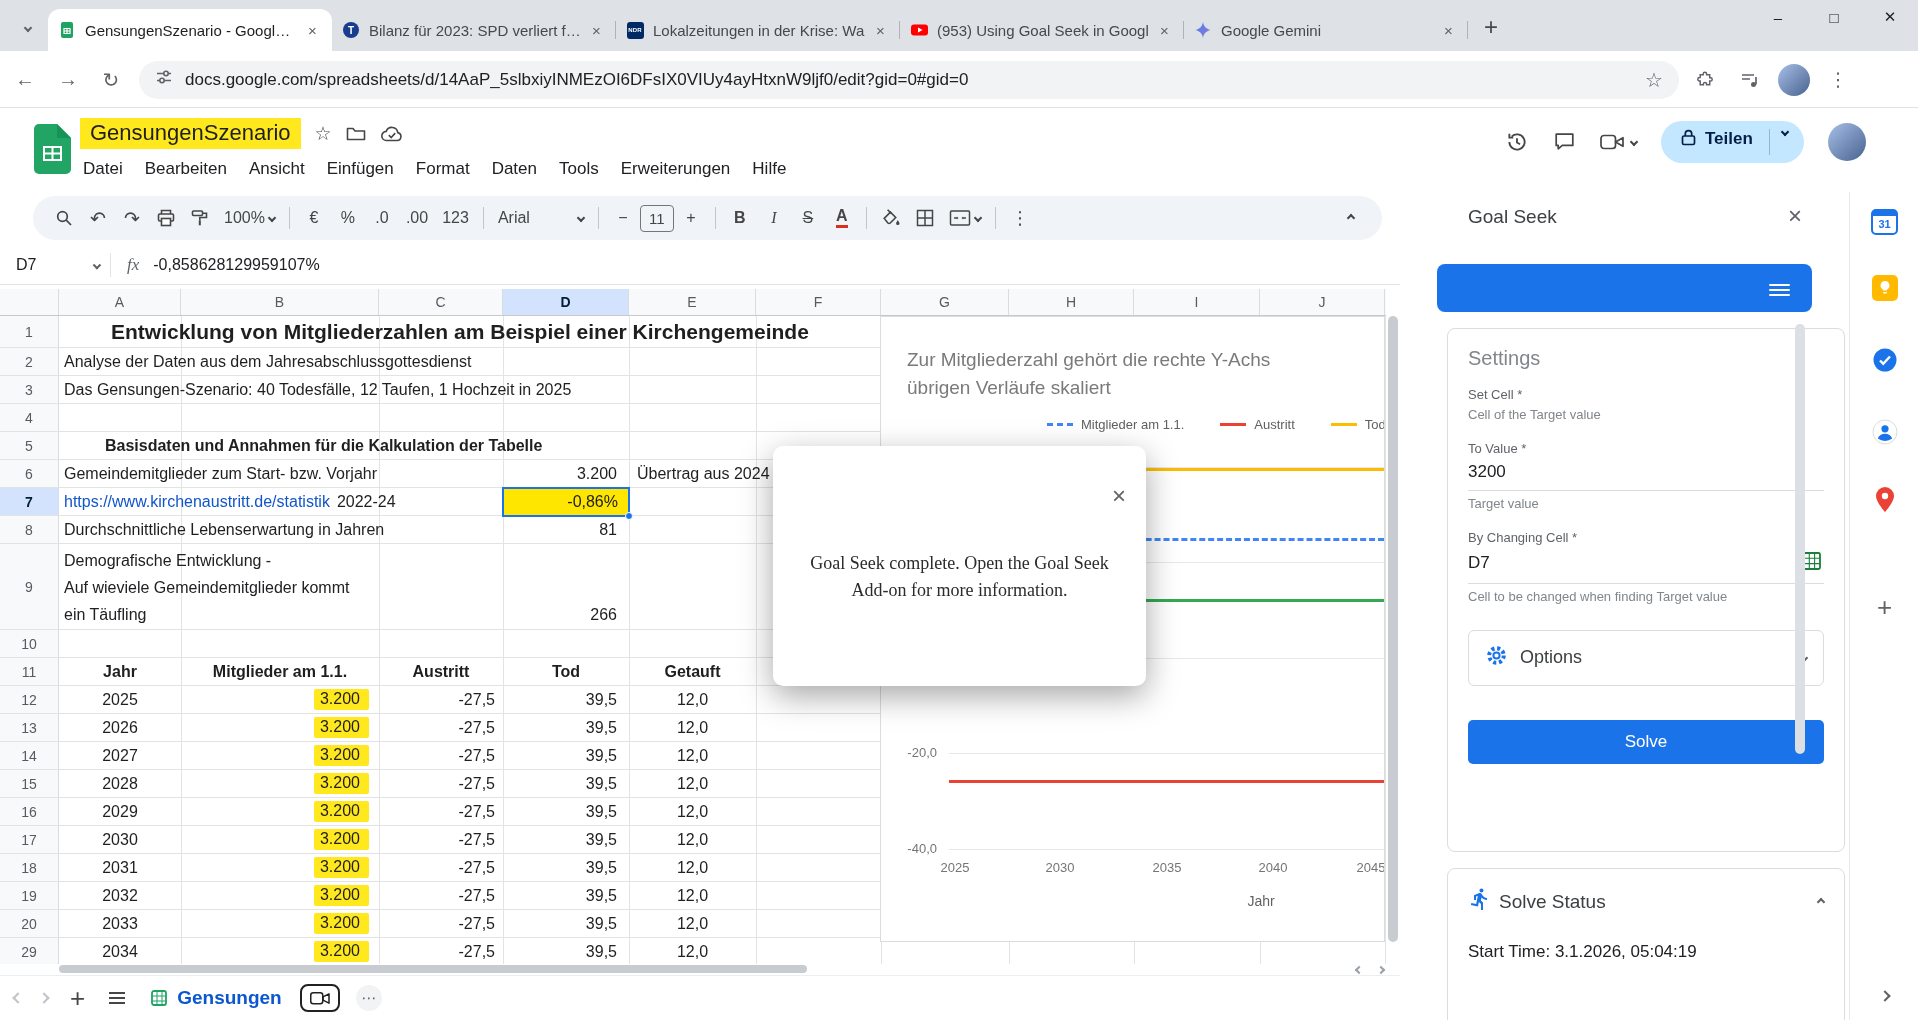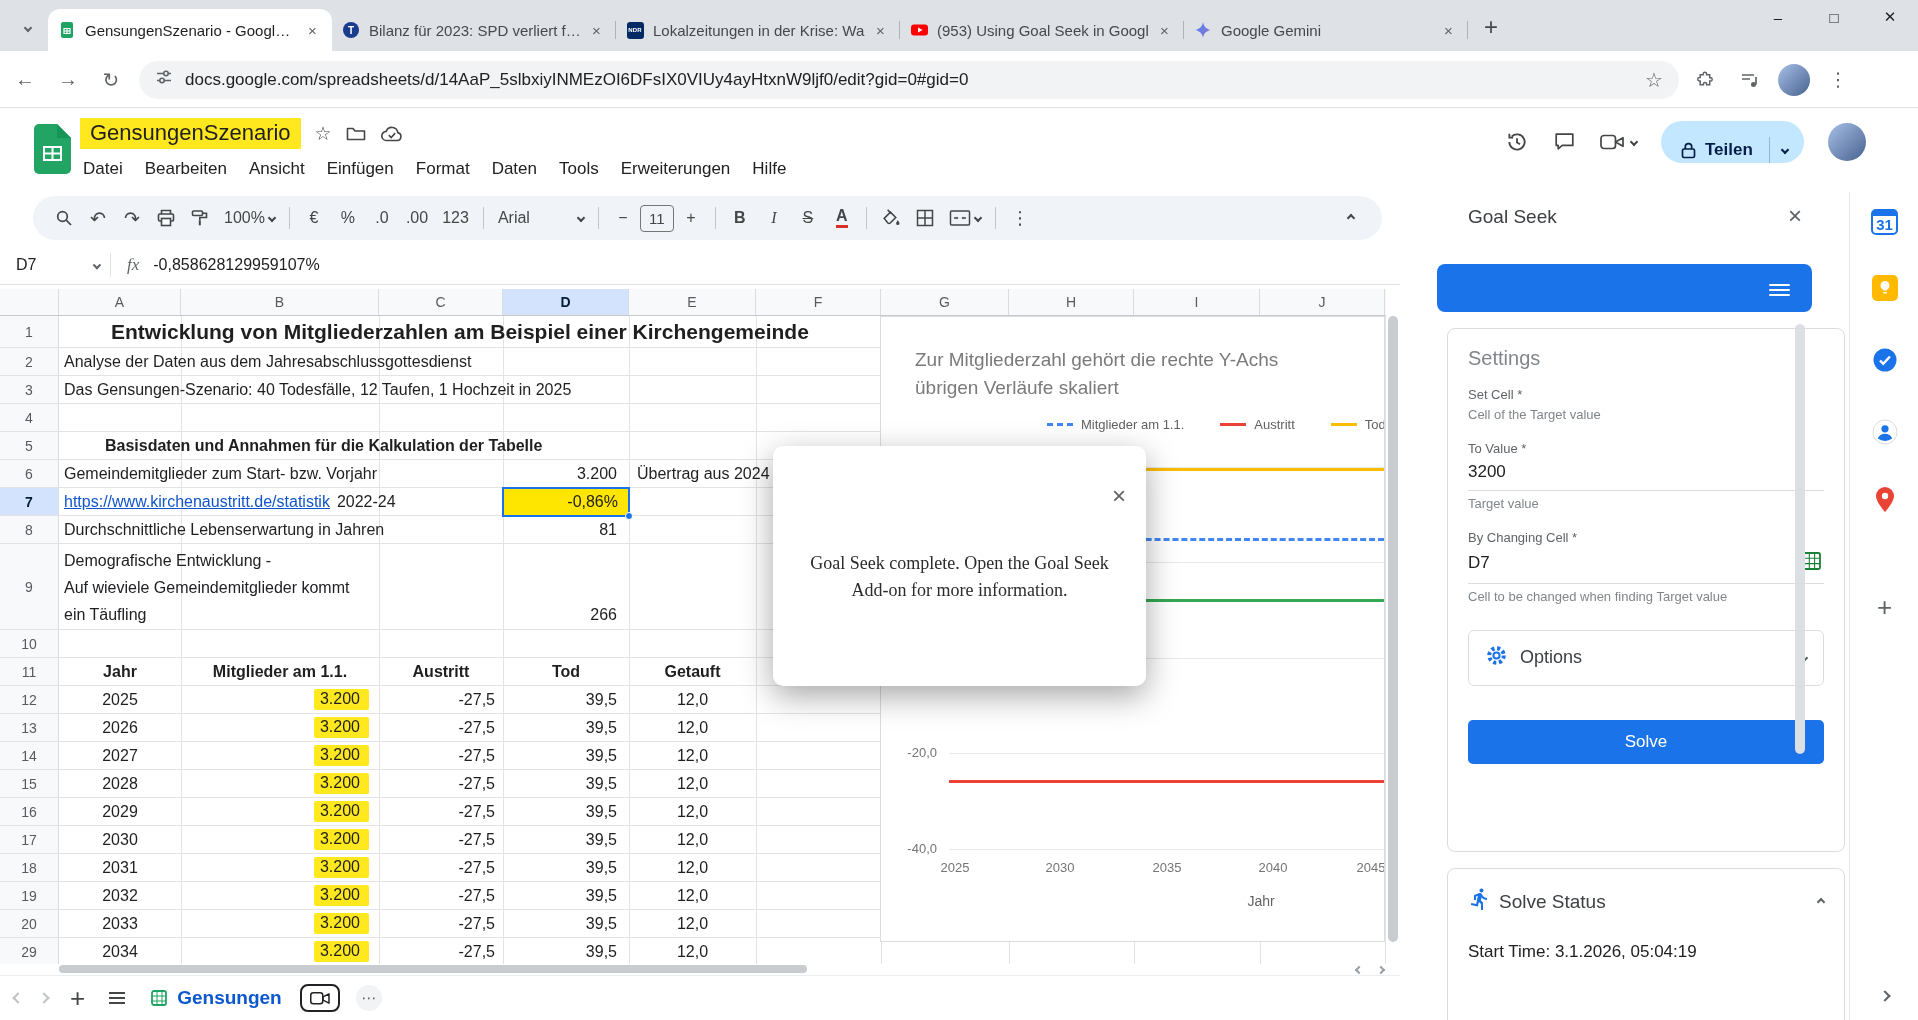--- a/index.html
+++ b/index.html
@@ -35,21 +35,21 @@
 
 .docheader{position:absolute;left:0;top:108px;width:1918px;height:85px;background:#fff}
 .slogo{position:absolute;left:34px;top:16px}
 .titlerow{position:absolute;left:80px;top:10px;display:flex;align-items:center;gap:14px}
 .doctitle{font-size:22px;color:#1f1f1f}
 .hl{background:#ffe81e;padding:2px 10px 3px;display:inline-block}
 .hic{color:#444746;display:flex;align-items:center}
 .menurow{position:absolute;left:72px;top:46px;display:flex;font-size:17px;color:#202124}
 .menuitem{padding:5px 11px;border-radius:6px}
 .hdr-right{position:absolute;left:1505px;top:10px;height:48px;display:flex;align-items:center;gap:24px}
-.sharepill{height:42px;border-radius:21px;background:#c2e7ff;color:#041e49;display:flex;align-items:center;padding:16px 6px 0 20px;font-size:17px;font-weight:bold}
+.sharepill{height:42px;border-radius:21px;background:#c2e7ff;color:#041e49;display:flex;align-items:flex-start;padding:8px 6px 0 20px;font-size:17px;font-weight:bold}
 .sharepill .divv{width:1px;height:26px;background:#8fb8d8;margin:0 12px 0 16px}
 
 
 .toolbar{position:absolute;left:33px;top:196px;width:1349px;height:44px;background:#f0f4f9;border-radius:22px;display:flex;align-items:center;color:#444746;font-size:16px;padding:0 14px}
 .tbtn{height:32px;min-width:30px;padding:0 5px;margin:0 2px;border-radius:6px;display:flex;align-items:center;justify-content:center;gap:4px;white-space:nowrap}
 .tsep{width:1px;height:22px;background:#c4c7c5;margin:0 7px;flex:none}
 .sizebox{width:34px;height:27px;border:1px solid #747775;border-radius:4px;display:flex;align-items:center;justify-content:center;font-size:15px}
 .tA{border-bottom:3px solid #d93025;line-height:1;padding-bottom:1px;font-weight:bold}
 
 
@@ -65,27 +65,27 @@
 .colhdr{height:100%;border-right:1px solid #d9dce0;display:flex;align-items:center;justify-content:center;flex:none}
 .colhdr.sel{background:#d3e3fd;color:#001d35;font-weight:bold}
 .vline{position:absolute;top:27px;bottom:0;width:1px;background:#e2e3e3;z-index:0}
 .row{position:absolute;left:0;width:1386px;border-bottom:1px solid #e2e3e3;font-size:16px;z-index:1}
 .rowhdr{position:absolute;left:0;top:0;bottom:0;width:59px;background:#f8f9fa;border-right:1px solid #d9dce0;display:flex;align-items:center;justify-content:center;font-size:14px;color:#575b5f}
 .rowhdr.sel{background:#d3e3fd;color:#001d35;font-weight:bold}
 .cell{position:absolute;top:0;bottom:0;display:flex;align-items:center;white-space:nowrap;color:#1f1f1f}
 .cell.r{justify-content:flex-end}.cell.ctr{justify-content:center}.bold{font-weight:bold}
 .cA{left:59px;width:122px}.cB{left:181px;width:198px}.cC{left:379px;width:124px}.cD{left:503px;width:126px}.cE{left:629px;width:127px}
 .mark{background:#ffe81e;padding:1px 9px 2px 6px;border-radius:2px}
-.link{color:#1155cc;text-decoration:underline}
+.link{color:#1155cc;}
 .selcell{position:absolute;left:502px;top:198px;width:128px;height:30px;background:#ffe600;border:2px solid #1a73e8;z-index:3;display:flex;align-items:center;justify-content:flex-end;padding-right:10px;font-size:16px}
 .handle{position:absolute;right:-5px;bottom:-5px;width:8px;height:8px;background:#1a73e8;border:1px solid #fff;border-radius:50%}
 
 
 .chartbox{position:absolute;left:880px;top:27px;width:505px;height:626px;background:#fff;border:1px solid #dadce0;overflow:hidden;z-index:5}
-.ctit{position:absolute;left:34px;font-size:19px;color:#7a7a7a;white-space:nowrap}
+.ctit{position:absolute;left:26px;font-size:19px;color:#7a7a7a;white-space:nowrap}
 .lgd{position:absolute;left:166px;top:100px;display:flex;gap:36px;white-space:nowrap;font-size:13px;color:#616161;align-items:center}
 .lgi{display:flex;align-items:center}
 .sw{width:26px;height:0;border-top:3px solid;margin-right:8px;display:inline-block}
 .cgl{position:absolute;left:68px;right:0;height:1px;background:#e8e8e8}
 .serline{position:absolute;left:68px;right:0;height:0;border-top:3px solid}
 .ylab{position:absolute;left:0;width:56px;text-align:right;font-size:13px;color:#757575}
 .xlab{position:absolute;width:56px;text-align:center;font-size:13px;color:#757575;top:543px}
 .xaxlbl{position:absolute;left:340px;width:80px;top:576px;text-align:center;font-size:14px;color:#616161}
 
 
@@ -123,21 +123,21 @@
 .fbtn{display:flex;align-items:center;justify-content:center;color:#444746}
 .sheetname{font-size:19px;font-weight:bold;color:#0b57d0;margin-left:10px}
 .camrec{width:40px;height:28px;border:2px solid #202124;border-radius:8px;display:flex;align-items:center;justify-content:center;margin-left:18px}
 .dots{width:26px;height:26px;border-radius:50%;background:#f1f3f4;color:#5f6368;display:flex;align-items:center;justify-content:center;margin-left:16px;font-size:15px}
 .fburger{width:16px;margin-left:24px}
 .fburger i{display:block;height:2px;background:#444746;margin:3px 0}
 
 
 .rail{position:absolute;left:1849px;top:192px;width:69px;bottom:0;border-left:1px solid #e8eaed;background:#fff}
 .ricon{position:absolute;left:21px;width:27px;height:27px;display:flex;align-items:center;justify-content:center}
-.cal{width:37px;height:26px;background:#fff;border:2px solid #1a73e8;border-top:7px solid #1a73e8;border-radius:5px;color:#1a73e8;font-weight:bold;font-size:15px;display:flex;align-items:center;justify-content:center}
+.cal{width:37px;height:26px;background:#fff;border:2px solid #1a73e8;border-top:7px solid #1a73e8;border-radius:5px;color:#1a73e8;font-weight:bold;font-size:11px;display:flex;align-items:center;justify-content:center}
 </style>
 </head>
 <body>
 
 <div class="tabbar">
   <div class="tabsearch">
       <span class="chev d sm"></span>
     </div>
   <div class="tab active">
     <span class="fav">

